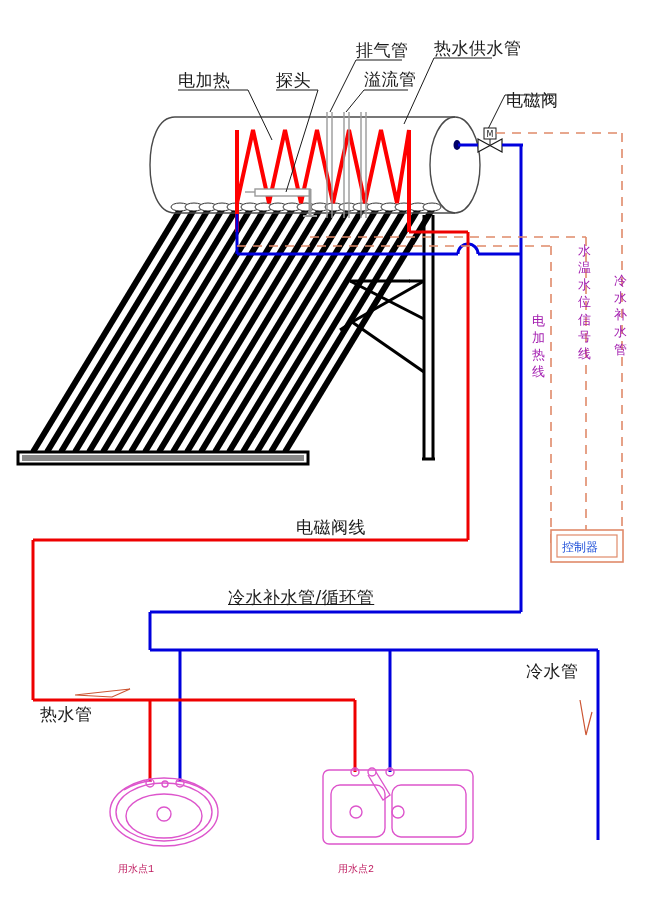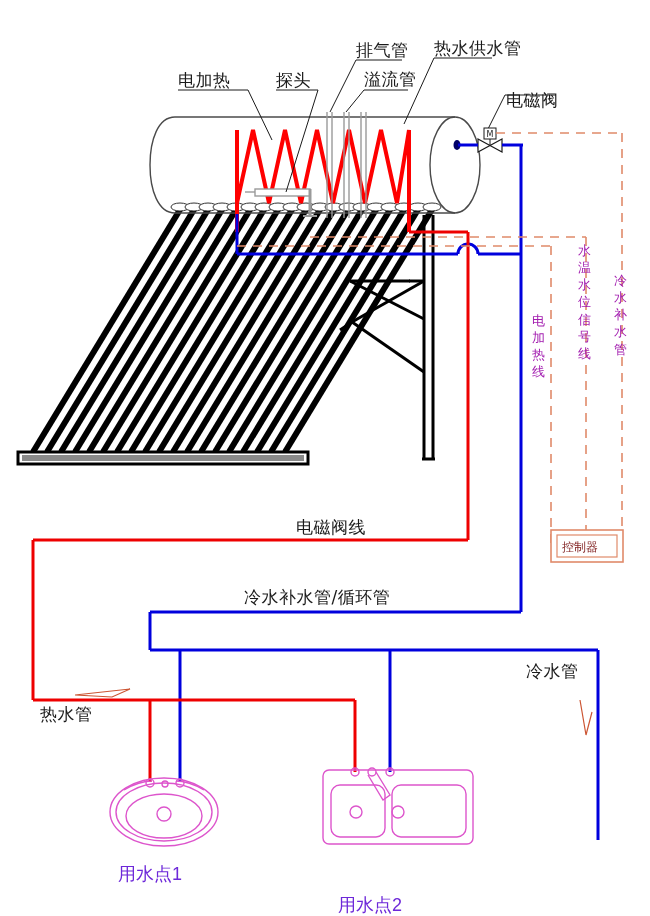--- a/index.html
+++ b/index.html
@@ -41,28 +41,28 @@
     line-height: 1.32;
     width: 15px;
     text-align: left;
     word-break: break-all;
     letter-spacing: 0px;
   }
   .lbl-ctrl {
     position: absolute;
     font-family: "DejaVu Sans", "Liberation Sans", sans-serif;
     font-size: 12px;
-    color: #7f1d1d;
+    color: #1d4ed8;
     white-space: nowrap;
   }
   .lbl-pt {
     position: absolute;
-    font-family: Liberation Sans, sans-serif;
-    font-size: 18px;
-    color: #6d28d9;
+    font-family: Liberation Mono, monospace;
+    font-size: 10px;
+    color: #be185d;
     white-space: nowrap;
   }
 </style>
 </head>
 <body>
 
 <div id="canvas">
 
   <svg id="diagram" viewBox="0 0 650 916">
 
@@ -312,23 +312,23 @@
   <div class="lbl-v" style="left:532px; top:272px;margin-top:40px;">电加热线</div>
 
   <div class="lbl-v" style="left:578px; top:242px;">水温水位信号线</div>
 
   <div class="lbl-v" style="left:614px; top:272px;">冷水补水管</div>
 
   <div class="lbl-ctrl" style="left:562px; top:539px;">控制器</div>
 
   <div class="lbl" style="left:296px; top:519px;">电磁阀线</div>
 
-  <div class="lbl" style="left:244px; top:589px;">冷水补水管/循环管</div>
+  <div class="lbl" style="left:228px; top:589px;text-decoration:underline;">冷水补水管/循环管</div>
 
   <div class="lbl" style="left:40px; top:706px;">热水管</div>
 
   <div class="lbl" style="left:526px; top:663px;">冷水管</div>
 
   <div class="lbl-pt" style="left:118px; top:862px;">用水点1</div>
 
-  <div class="lbl-pt" style="left:338px; top:862px;margin-top:31px;">用水点2</div>
+  <div class="lbl-pt" style="left:338px; top:862px;">用水点2</div>
 
 </div>
 
 </body></html>

